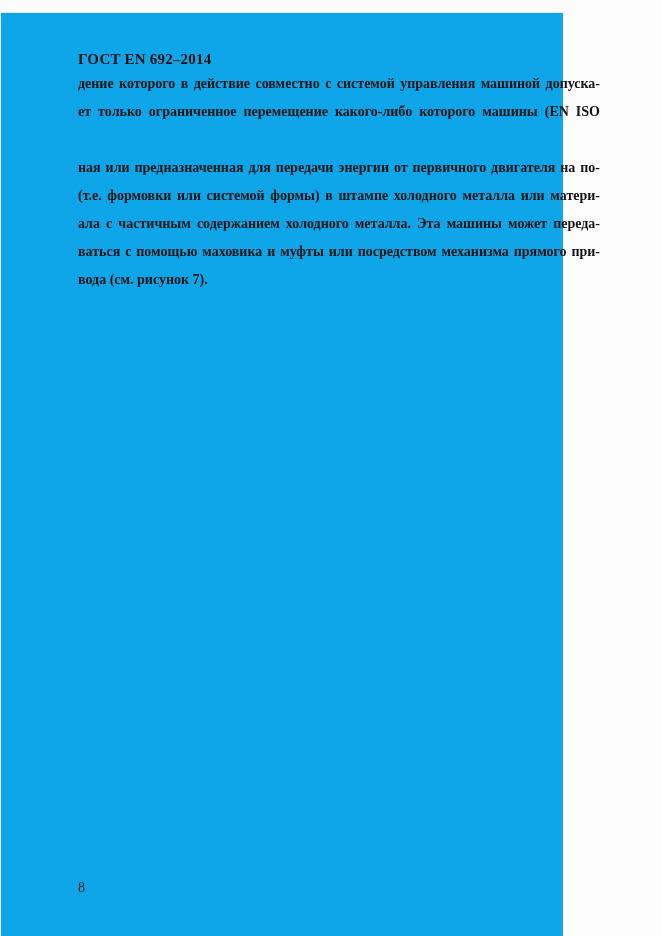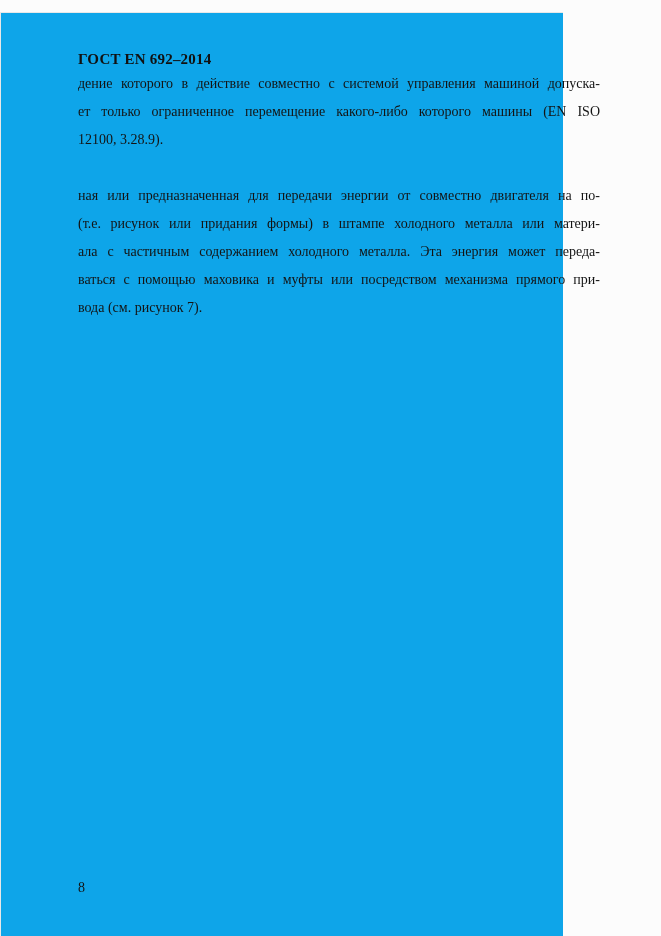--- a/index.html
+++ b/index.html
@@ -41,20 +41,21 @@
   }
   .line {
     font-size: 14px;
     line-height: 28px;
     height: 28px;
     overflow: hidden;
     text-align: justify;
     text-align-last: justify;
     color: #141414;
     white-space: pre-wrap;
+    font-weight: bold;
   }
   .line.last {
     text-align-last: left;
   }
   .line.indent {
     padding-left: 38px;
   }
   .page-number {
     position: absolute;
     left: 78px;
@@ -67,30 +68,29 @@
 <body>
 
 <div class="page">
   <div class="content">
 
     <div class="doc-header">ГОСТ EN 692–2014</div>
 
     <div class="para">
       <div class="line">дение которого в действие совместно с системой управления машиной допуска-</div>
       <div class="line">ет только ограниченное перемещение какого-либо которого машины (EN ISO</div>
-      <div class="line last">12100, 3.28.9).</div>
     </div>
 
     <div class="para">
       <div class="line indent">
         
       </div>
-      <div class="line">ная или предназначенная для передачи энергии от совместно двигателя на по-</div>
-      <div class="line">(т.е. рисунок или придания формы) в штампе холодного металла или матери-</div>
-      <div class="line">ала с частичным содержанием холодного металла. Эта энергия может переда-</div>
+      <div class="line">ная или предназначенная для передачи энергии от первичного двигателя на по-</div>
+      <div class="line">(т.е. формовки или системой формы) в штампе холодного металла или матери-</div>
+      <div class="line">ала с частичным содержанием холодного металла. Эта машины может переда-</div>
       <div class="line">ваться с помощью маховика и муфты или посредством механизма прямого при-</div>
       <div class="line last">вода (см. рисунок 7).</div>
     </div>
 
   </div>
 
   <div class="page-number">8</div>
 </div>
 
 </body></html>

